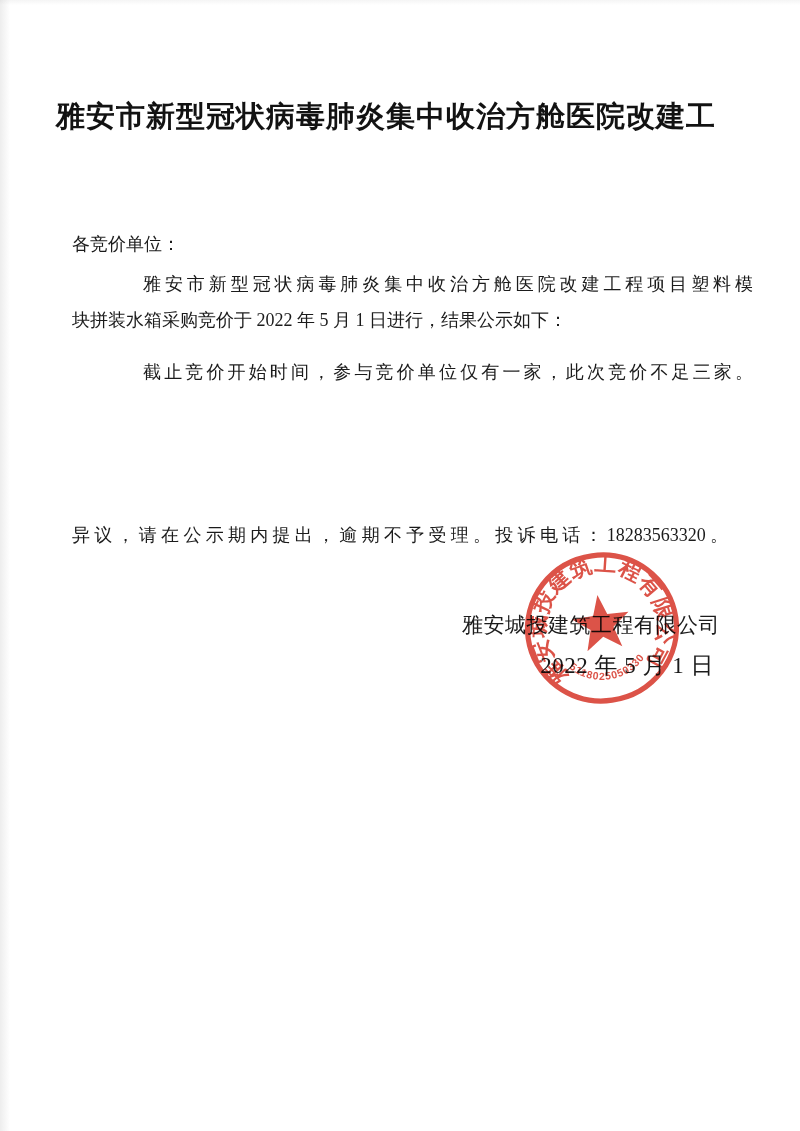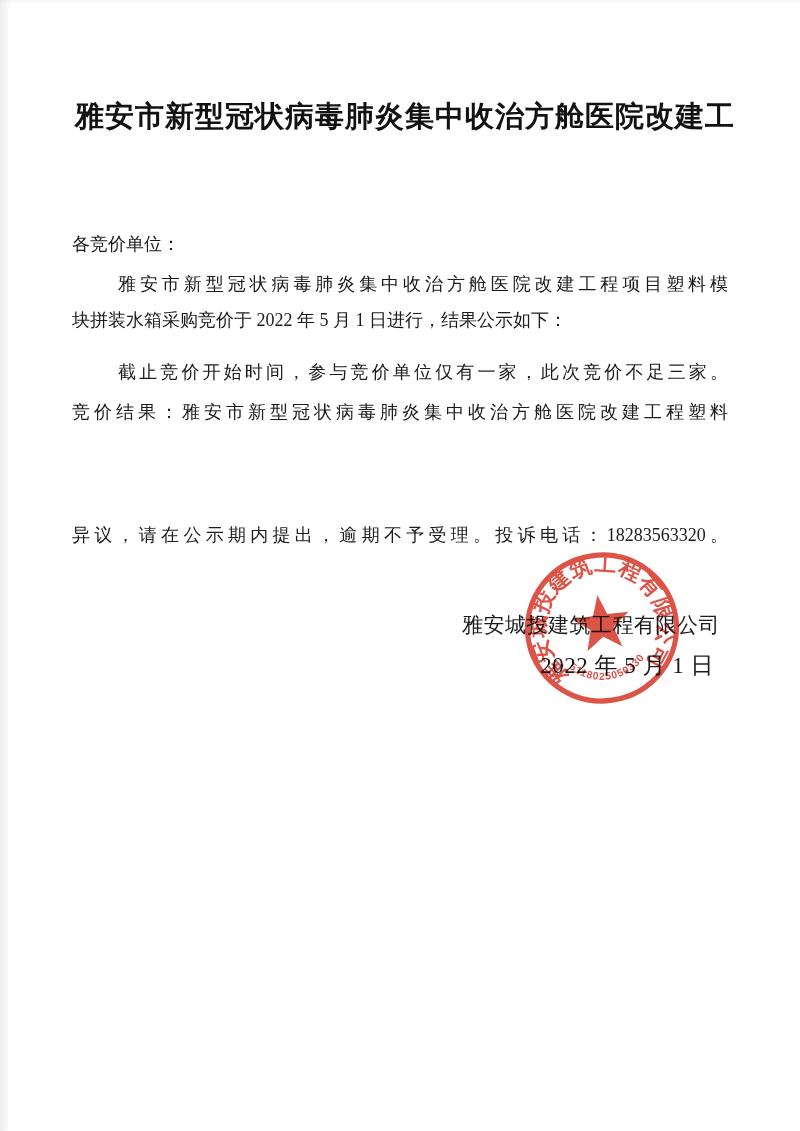--- a/index.html
+++ b/index.html
@@ -17,37 +17,37 @@
     position:absolute;left:0;top:0;width:10px;height:100%;
     background:linear-gradient(to right, rgba(175,175,175,.22), rgba(255,255,255,0));
     pointer-events:none;
   }
   .scan-edge-top{
     position:absolute;left:0;top:0;width:100%;height:5px;
     background:linear-gradient(to bottom, rgba(185,185,185,.15), rgba(255,255,255,0));
     pointer-events:none;
   }
   .title-line{
-    position:absolute;left:75px;width:656px;
+    position:absolute;left:56px;width:656px;
     font-family:"Liberation Sans","DejaVu Sans",sans-serif;
     font-weight:700;
     font-size:29px;line-height:34px;
     letter-spacing:1px;
     color:#121212;
     white-space:nowrap;
   }
   .t1{top:99px;}
   .t2{top:139px;}
   .line{
     position:absolute;left:72px;width:656px;
     font-size:18px;line-height:27px;
     white-space:normal;
   }
   .just{text-align:justify;text-align-last:justify;}
-  .ind{text-indent:46px;}
+  .ind{text-indent:46px;margin-left:25px;}
   .l-salutation{top:231px;}
   .l-b0{top:271px;}
   .l-b1{top:307px;}
   .l-b2{top:359px;}
   .l-b3{top:399px;}
   .l-b4{top:437px;}
   .l-b5{top:484px;}
   .l-b6{top:522px;}
   .sig-company{
     position:absolute;top:612px;right:80px;
@@ -85,21 +85,20 @@
   <div class="scan-edge-left"></div>
   <div class="scan-edge-top"></div>
 
   <div class="title-line t1">雅安市新型冠状病毒肺炎集中收治方舱医院改建工</div>
 
   <div class="line l-salutation">各竞价单位：</div>
 
   <div class="line l-b0 just ind">雅安市新型冠状病毒肺炎集中收治方舱医院改建工程项目塑料模</div>
   <div class="line l-b1">块拼装水箱采购竞价于 2022 年 5 月 1 日进行，结果公示如下：</div>
   <div class="line l-b2 just ind">截止竞价开始时间，参与竞价单位仅有一家，此次竞价不足三家。</div>
-  <div class="line l-b3 just">竞价结果：雅安市新型冠状病毒肺炎集中收治方舱医院改建工程塑料</div>
   <div class="line l-b6 just">异议，请在公示期内提出，逾期不予受理。投诉电话：18283563320。</div>
 
   <div class="sig-company">雅安城投建筑工程有限公司</div>
   <div class="sig-date">2022 年 5 月 1 日</div>
 
   <div class="seal">
     <svg viewBox="0 0 200 200" xmlns="http://www.w3.org/2000/svg">
       <defs>
         <path id="arcTop" d="M 52.7 151.6 A 70 70 0 1 1 147.3 151.6" fill="none"></path>
         <path id="arcBottom" d="M 52.8 143.3 A 64 64 0 0 0 147.2 143.3" fill="none"></path>

